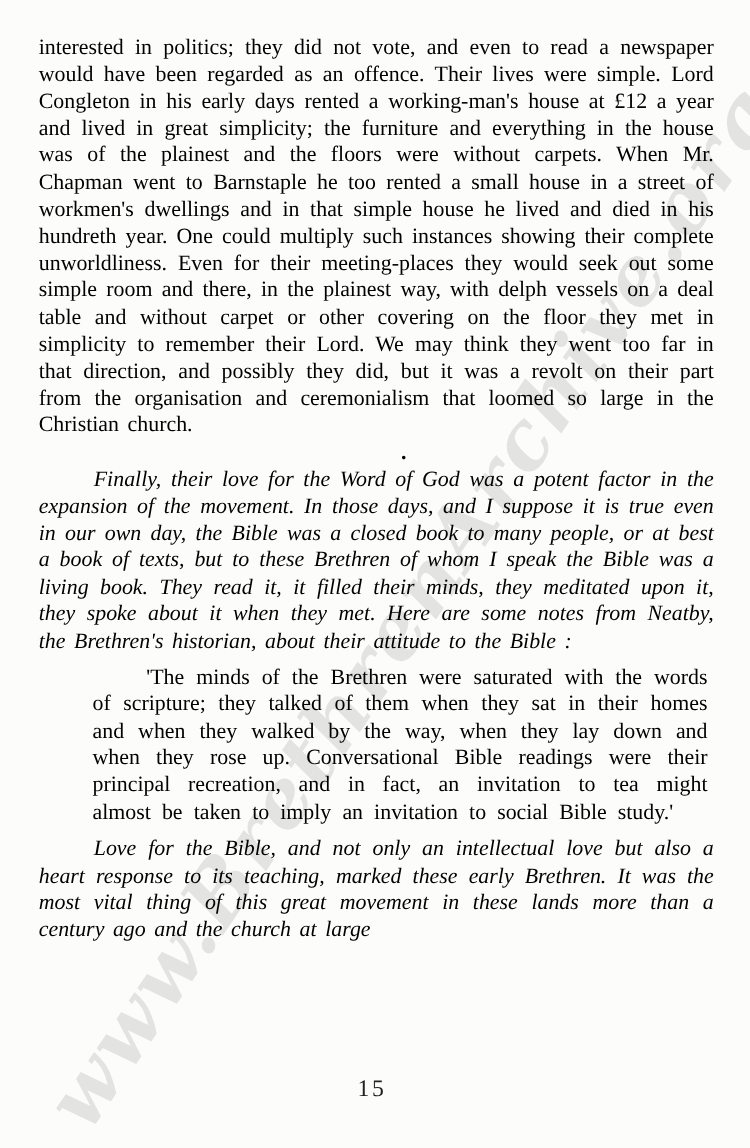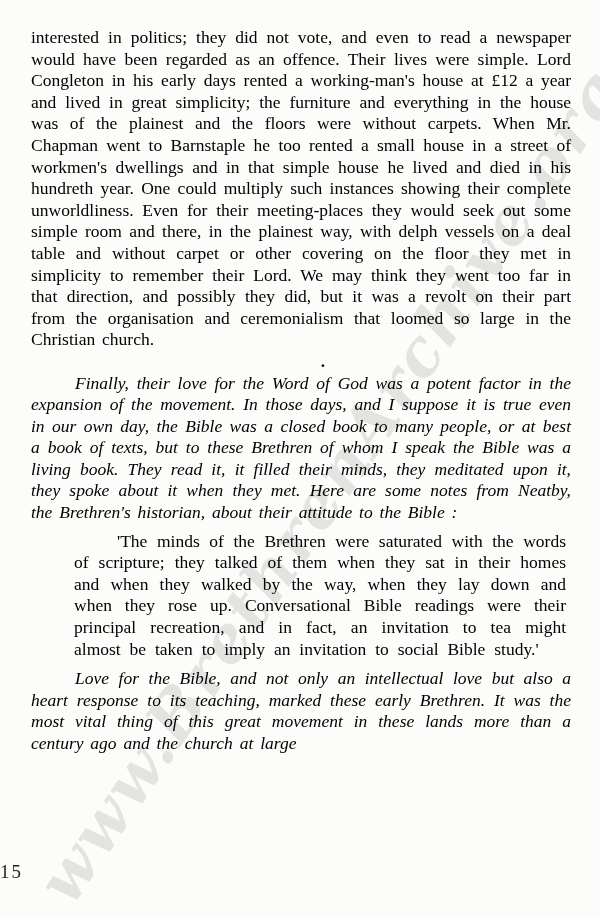--- a/index.html
+++ b/index.html
@@ -78,21 +78,21 @@
     margin-top: 0;
   }
   .para.last {
     margin-top: 8px;
   }
   .page-number {
     position: absolute;
     top: 861px;
     left: 0;
     width: 595px;
-    text-align: left;
+    text-align: center;
     z-index: 1;
     color: #232220;
     font-size: 19px;
     letter-spacing: 2px;
   }
 </style>
 </head>
 <body>
 
 <div class="page">

